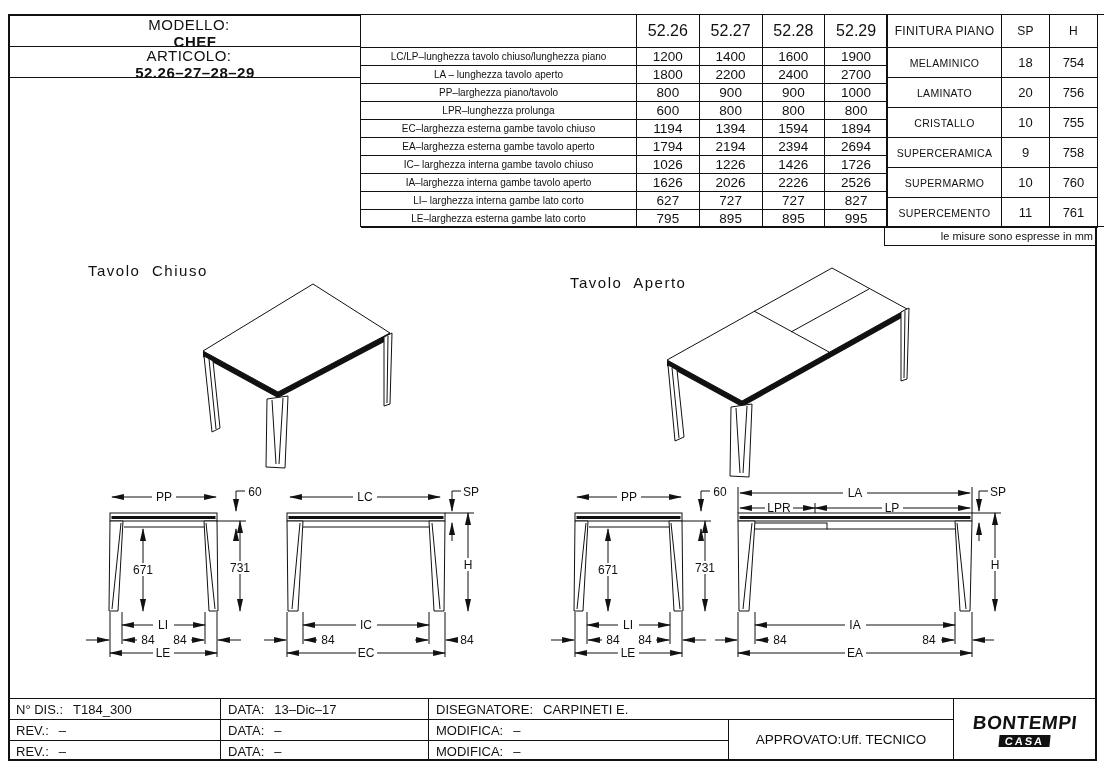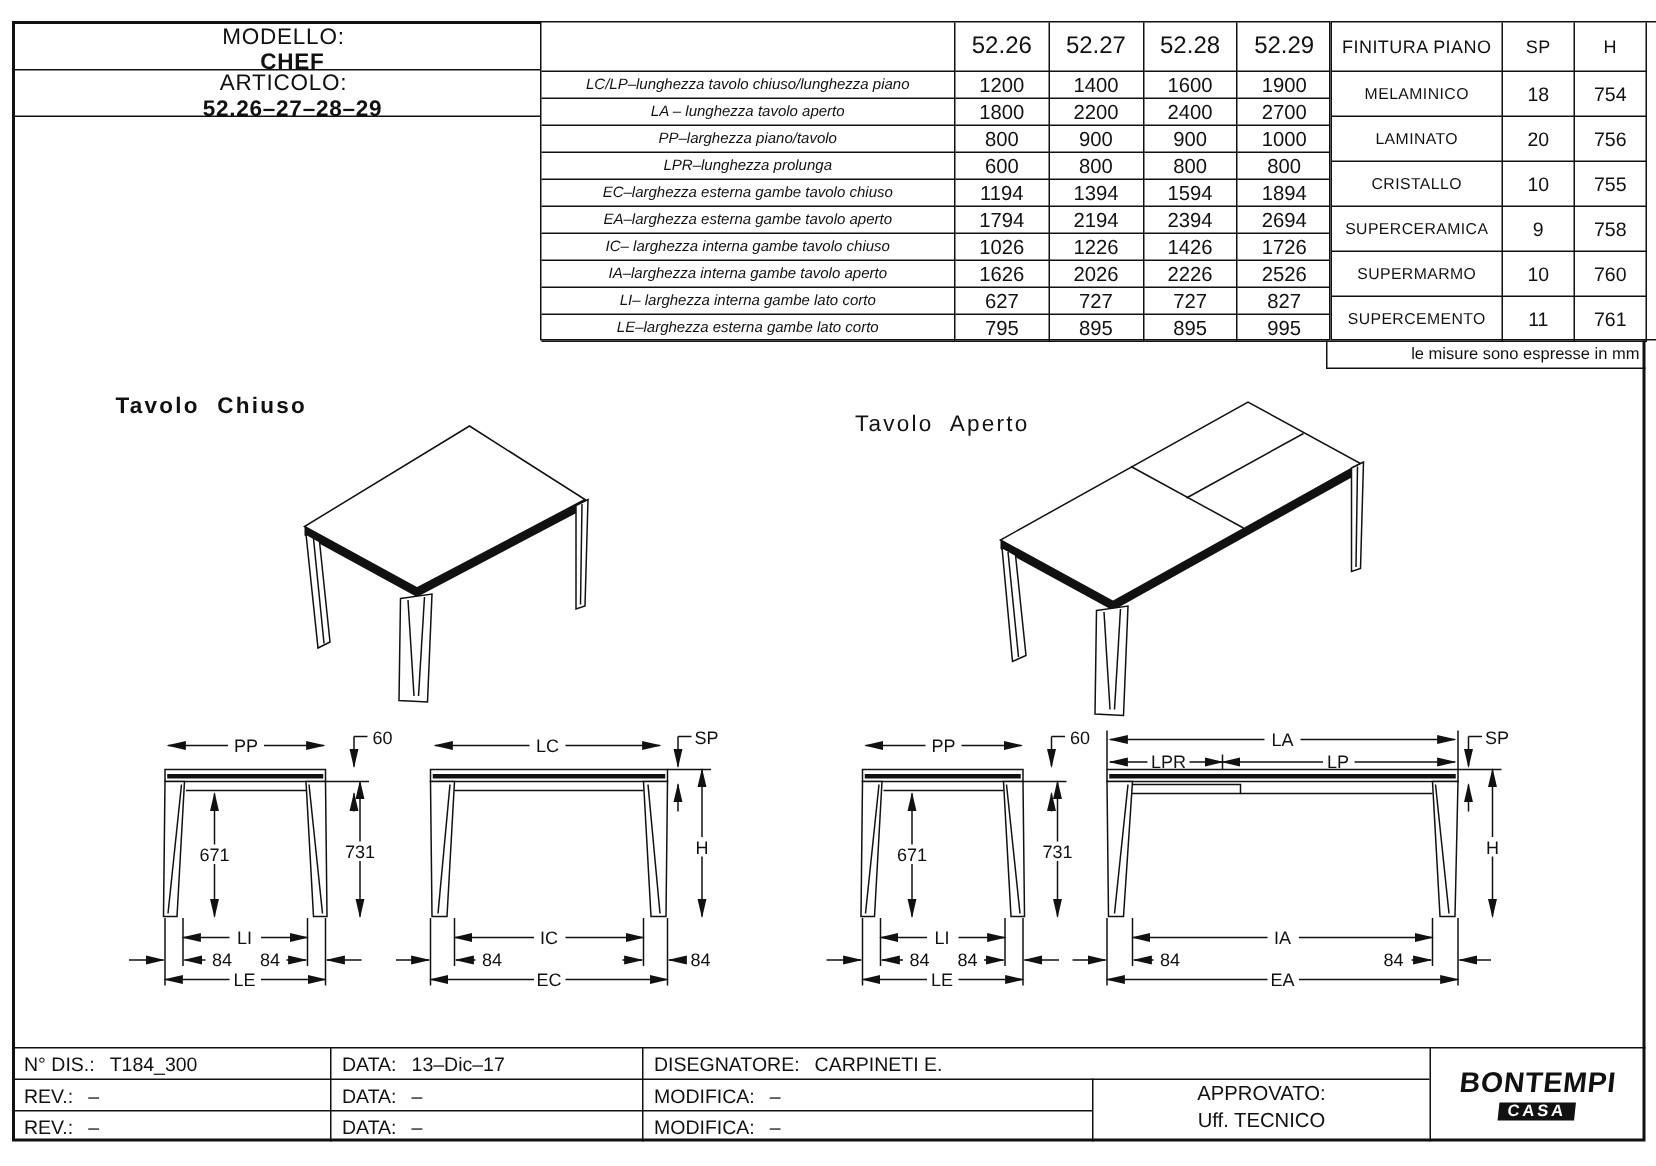--- a/index.html
+++ b/index.html
@@ -18,45 +18,45 @@
   .grid { position:absolute; display:grid; border:1px solid #111; background:#fff; }
   #spec-table { left:360px; top:14px; width:527px; height:213px;
     grid-template-columns:276px 62.75px 62.75px 62.75px 62.75px;
     grid-template-rows:33px repeat(10,18px); }
   #finish-table { left:887px; top:14px; width:242px; height:213px;
     grid-template-columns:114px 48px 48px;
     grid-template-rows:33px repeat(6,30px); }
   .gc { border-right:1px solid #111; border-bottom:1px solid #111; display:flex; align-items:center; justify-content:center; text-align:center; overflow:hidden; white-space:nowrap; }
   .gc.hdr { font-size:16px; }
   .gc.fin-hdr { font-size:12px; letter-spacing:.3px; }
-  .gc.lab { font-size:10px;font-style:italic; }
+  .gc.lab { font-size:10px; }
   .gc.val { font-size:13.5px; }
   .gc.fin-name { font-size:10.5px; letter-spacing:.3px; }
   .gc.fin-val { font-size:13px; }
 
   #note-box { position:absolute; left:884px; top:227px; width:213px; height:19px; border-left:1px solid #111; border-bottom:1px solid #111; display:flex; align-items:center; justify-content:flex-end; padding-right:4px; font-size:11px; }
 
   .draw-title { position:absolute; font-size:15px; letter-spacing:1.5px; word-spacing:6px; }
-  #closed-title { left:77px; top:262px;font-weight:bold; }
+  #closed-title { left:88px; top:262px; }
   #open-title { left:570px; top:274px; }
 
   svg.cad { position:absolute; left:0; top:0; pointer-events:none; }
   .ln, .dl, .da { stroke:#111; stroke-width:1; fill:none; }
   .dl { marker-start:url(#ah); marker-end:url(#ah); }
   .da { marker-end:url(#ah); }
   .shape { stroke:#111; stroke-width:1; fill:#fff; }
   .dark { fill:#111; stroke:none; }
   .lbl { font-family:"Liberation Sans", sans-serif; font-size:12px; fill:#111; text-anchor:middle; }
   .lblbg { fill:#fff; stroke:none; }
 
   
   .tb-line { position:absolute; background:#111; }
   .tb-cell { position:absolute; display:flex; align-items:center; padding-left:6px; font-size:13px; white-space:pre; }
   .tb-cell .kv-value { margin-left:10px; }
-  #approvato-cell { position:absolute; display:flex; flex-direction:column; align-items:center; font-size:13.5px; line-height:1.35; }
+  #approvato-cell { position:absolute; display:flex; flex-direction:row; align-items:center; justify-content:center; font-size:13.5px; line-height:1.35; }
   #logo-cell { position:absolute; display:flex; flex-direction:column; align-items:center; justify-content:center; }
   .logo-top { font-size:19px; font-weight:900; letter-spacing:.5px; transform:skewX(-6deg); }
   .logo-bottom { background:#111; color:#fff; font-size:11px; font-weight:bold; letter-spacing:2px; padding:0 6px; margin-top:1px; transform:skewX(-6deg); }
 </style>
 </head>
 <body>
 
 <div class="page">
   <div class="frame"></div>
 

